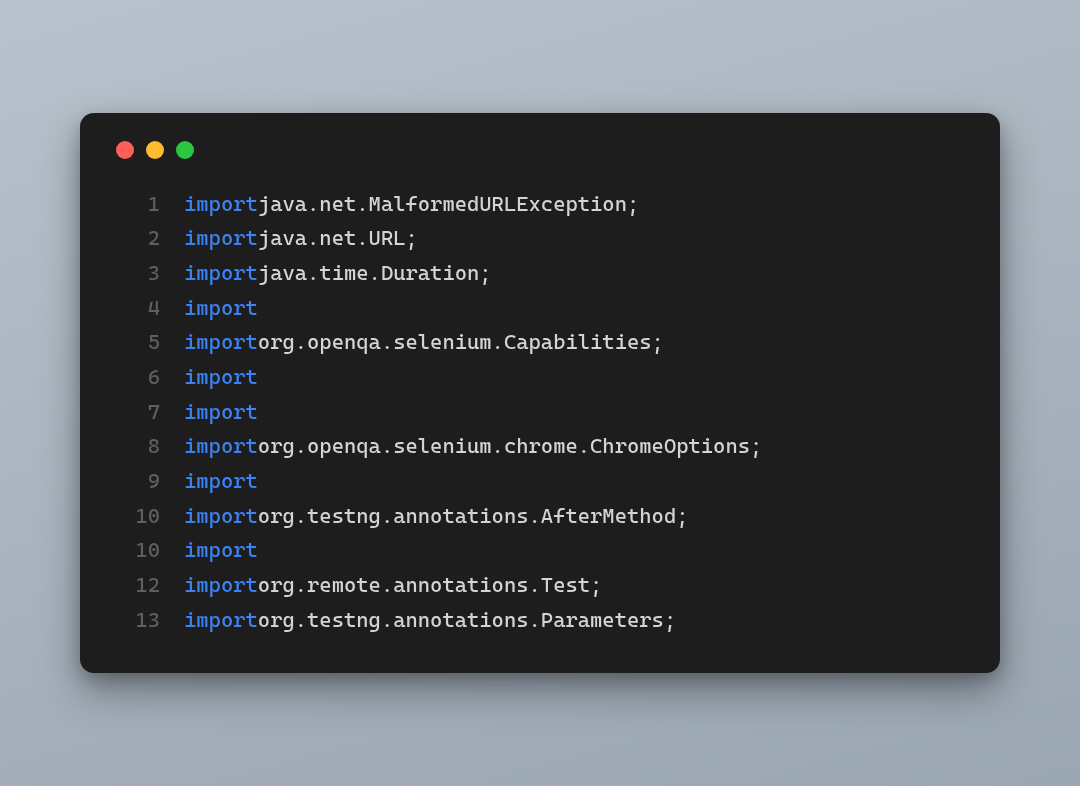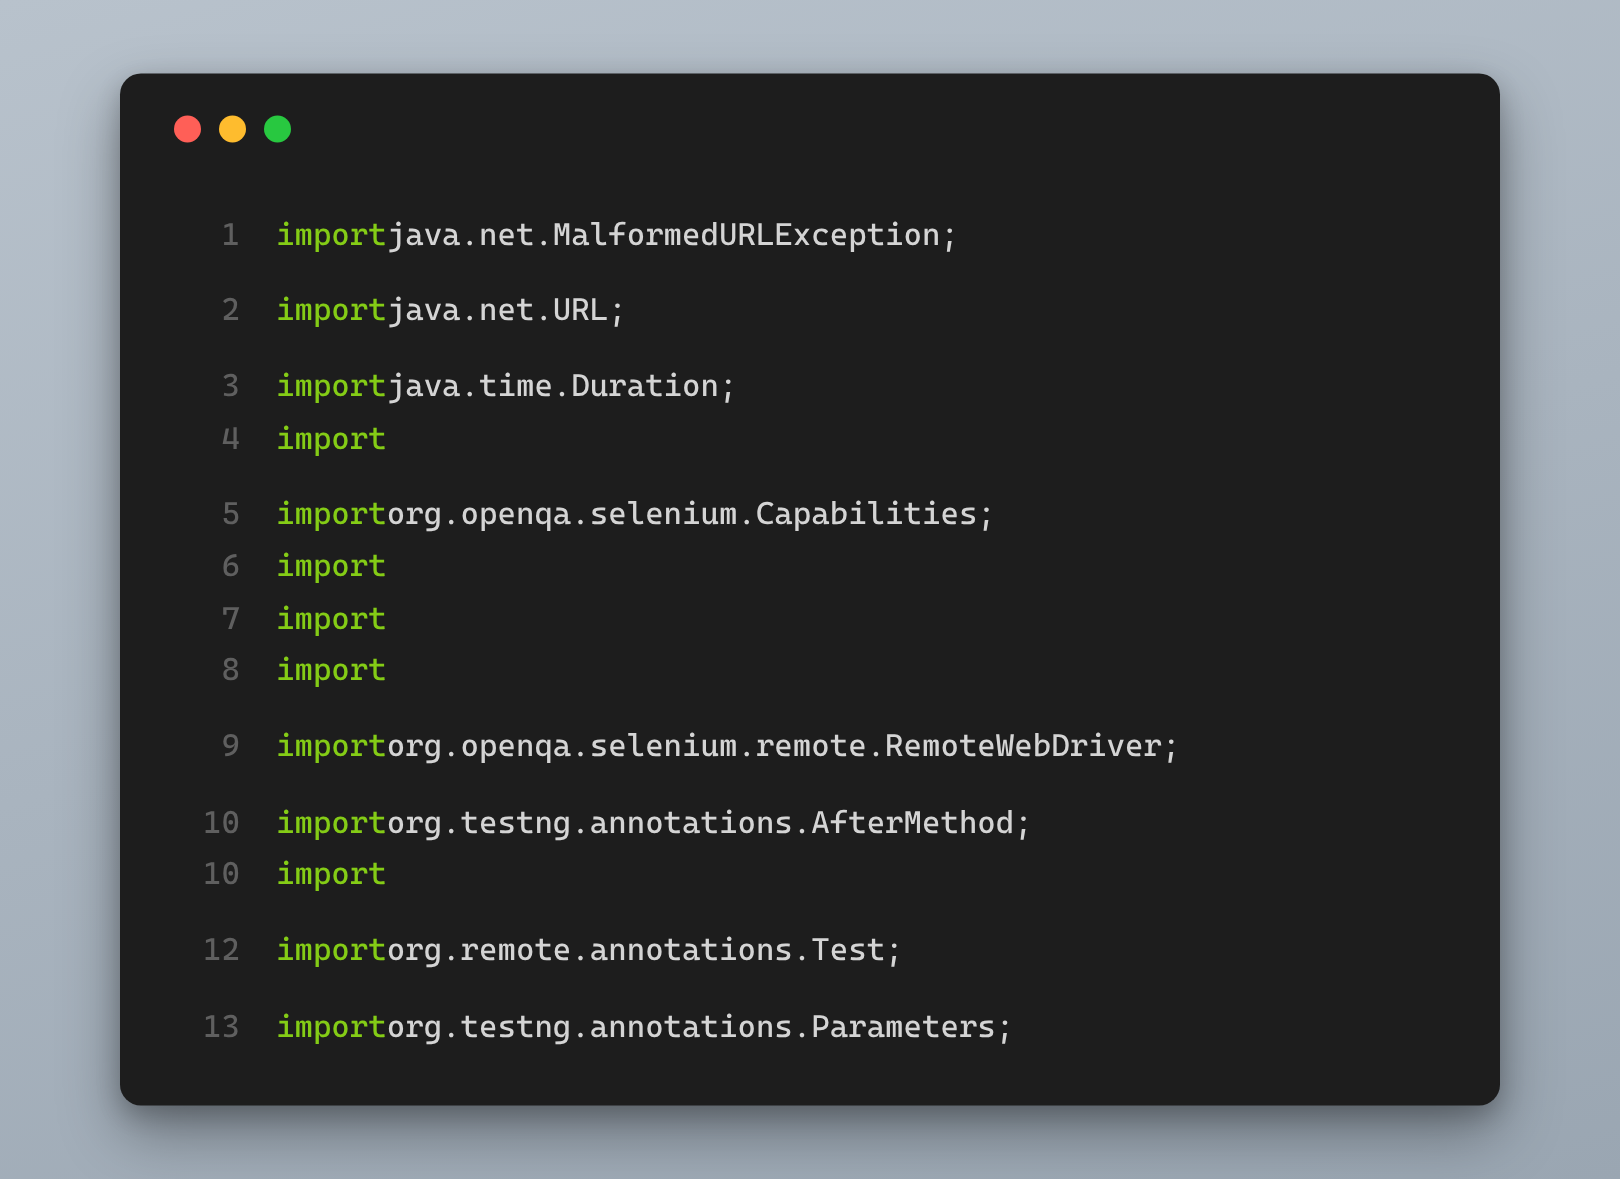--- a/index.html
+++ b/index.html
@@ -44,40 +44,40 @@
     white-space: pre;
   }
   .ln {
     width: 48px;
     text-align: right;
     color: #5f5f5f;
     margin-right: 24px;
     user-select: none;
     flex-shrink: 0;
   }
-  .kw { color: #84cc16; }
-  .id { color: #d4d4d4; margin-top: 16px; }
+  .kw { color: #3b82f6; }
+  .id { color: #d4d4d4; }
 </style>
 </head>
 <body>
 
 <div class="window">
   <div class="traffic-lights">
     <div class="light red"></div>
     <div class="light yellow"></div>
     <div class="light green"></div>
   </div>
   <div class="code" id="code">
       <div class="line"><span class="ln">1</span><span class="kw">import</span> <span class="id">java.net.MalformedURLException;</span></div>
       <div class="line"><span class="ln">2</span><span class="kw">import</span> <span class="id">java.net.URL;</span></div>
       <div class="line"><span class="ln">3</span><span class="kw">import</span> <span class="id">java.time.Duration;</span></div>
       <div class="line"><span class="ln">4</span><span class="kw">import</span> </div>
       <div class="line"><span class="ln">5</span><span class="kw">import</span> <span class="id">org.openqa.selenium.Capabilities;</span></div>
       <div class="line"><span class="ln">6</span><span class="kw">import</span> </div>
       <div class="line"><span class="ln">7</span><span class="kw">import</span> </div>
-      <div class="line"><span class="ln">8</span><span class="kw">import</span> </div>
-      <div class="line"><span class="ln">9</span><span class="kw">import</span> <span class="id">org.openqa.selenium.remote.RemoteWebDriver;</span></div>
+      <div class="line"><span class="ln">8</span><span class="kw">import</span> <span class="id">org.openqa.selenium.chrome.ChromeOptions;</span></div>
+      <div class="line"><span class="ln">9</span><span class="kw">import</span> </div>
       <div class="line"><span class="ln">10</span><span class="kw">import</span> <span class="id">org.testng.annotations.AfterMethod;</span></div>
       <div class="line"><span class="ln">10</span><span class="kw">import</span> </div>
       <div class="line"><span class="ln">12</span><span class="kw">import</span> <span class="id">org.remote.annotations.Test;</span></div>
       <div class="line"><span class="ln">13</span><span class="kw">import</span> <span class="id">org.testng.annotations.Parameters;</span></div>
     </div>
 </div>
 
 </body></html>

